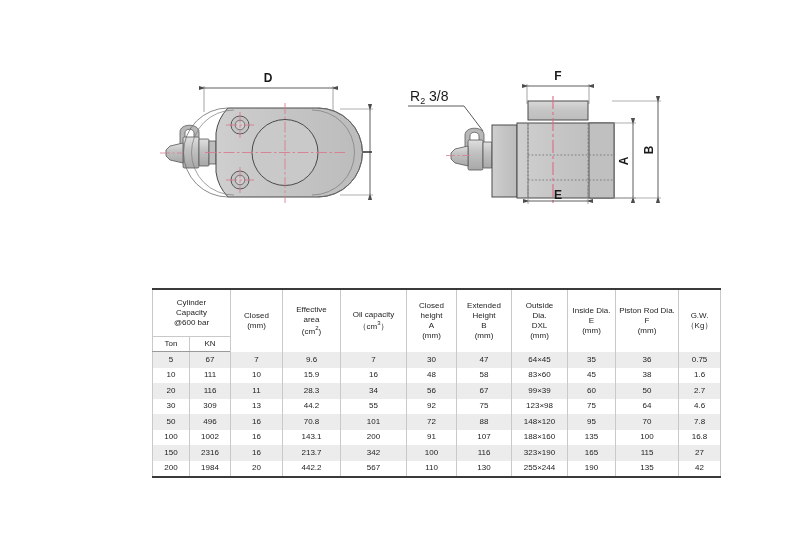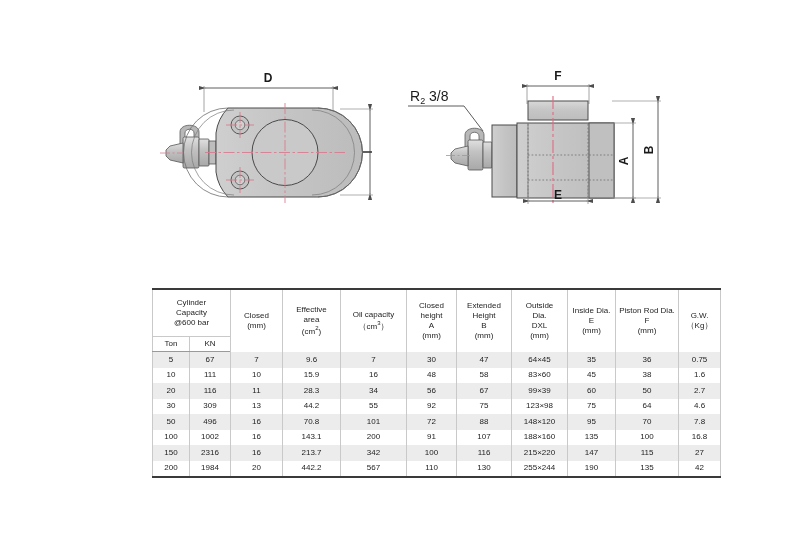--- a/index.html
+++ b/index.html
@@ -389,22 +389,22 @@
           <td>16.8</td>
         </tr>
         <tr class="alt">
           <td>150</td>
           <td>2316</td>
           <td>16</td>
           <td>213.7</td>
           <td>342</td>
           <td>100</td>
           <td>116</td>
-          <td>215×220</td>
-          <td>147</td>
+          <td>323×190</td>
+          <td>165</td>
           <td>115</td>
           <td>27</td>
         </tr>
         <tr>
           <td>200</td>
           <td>1984</td>
           <td>20</td>
           <td>442.2</td>
           <td>567</td>
           <td>110</td>

